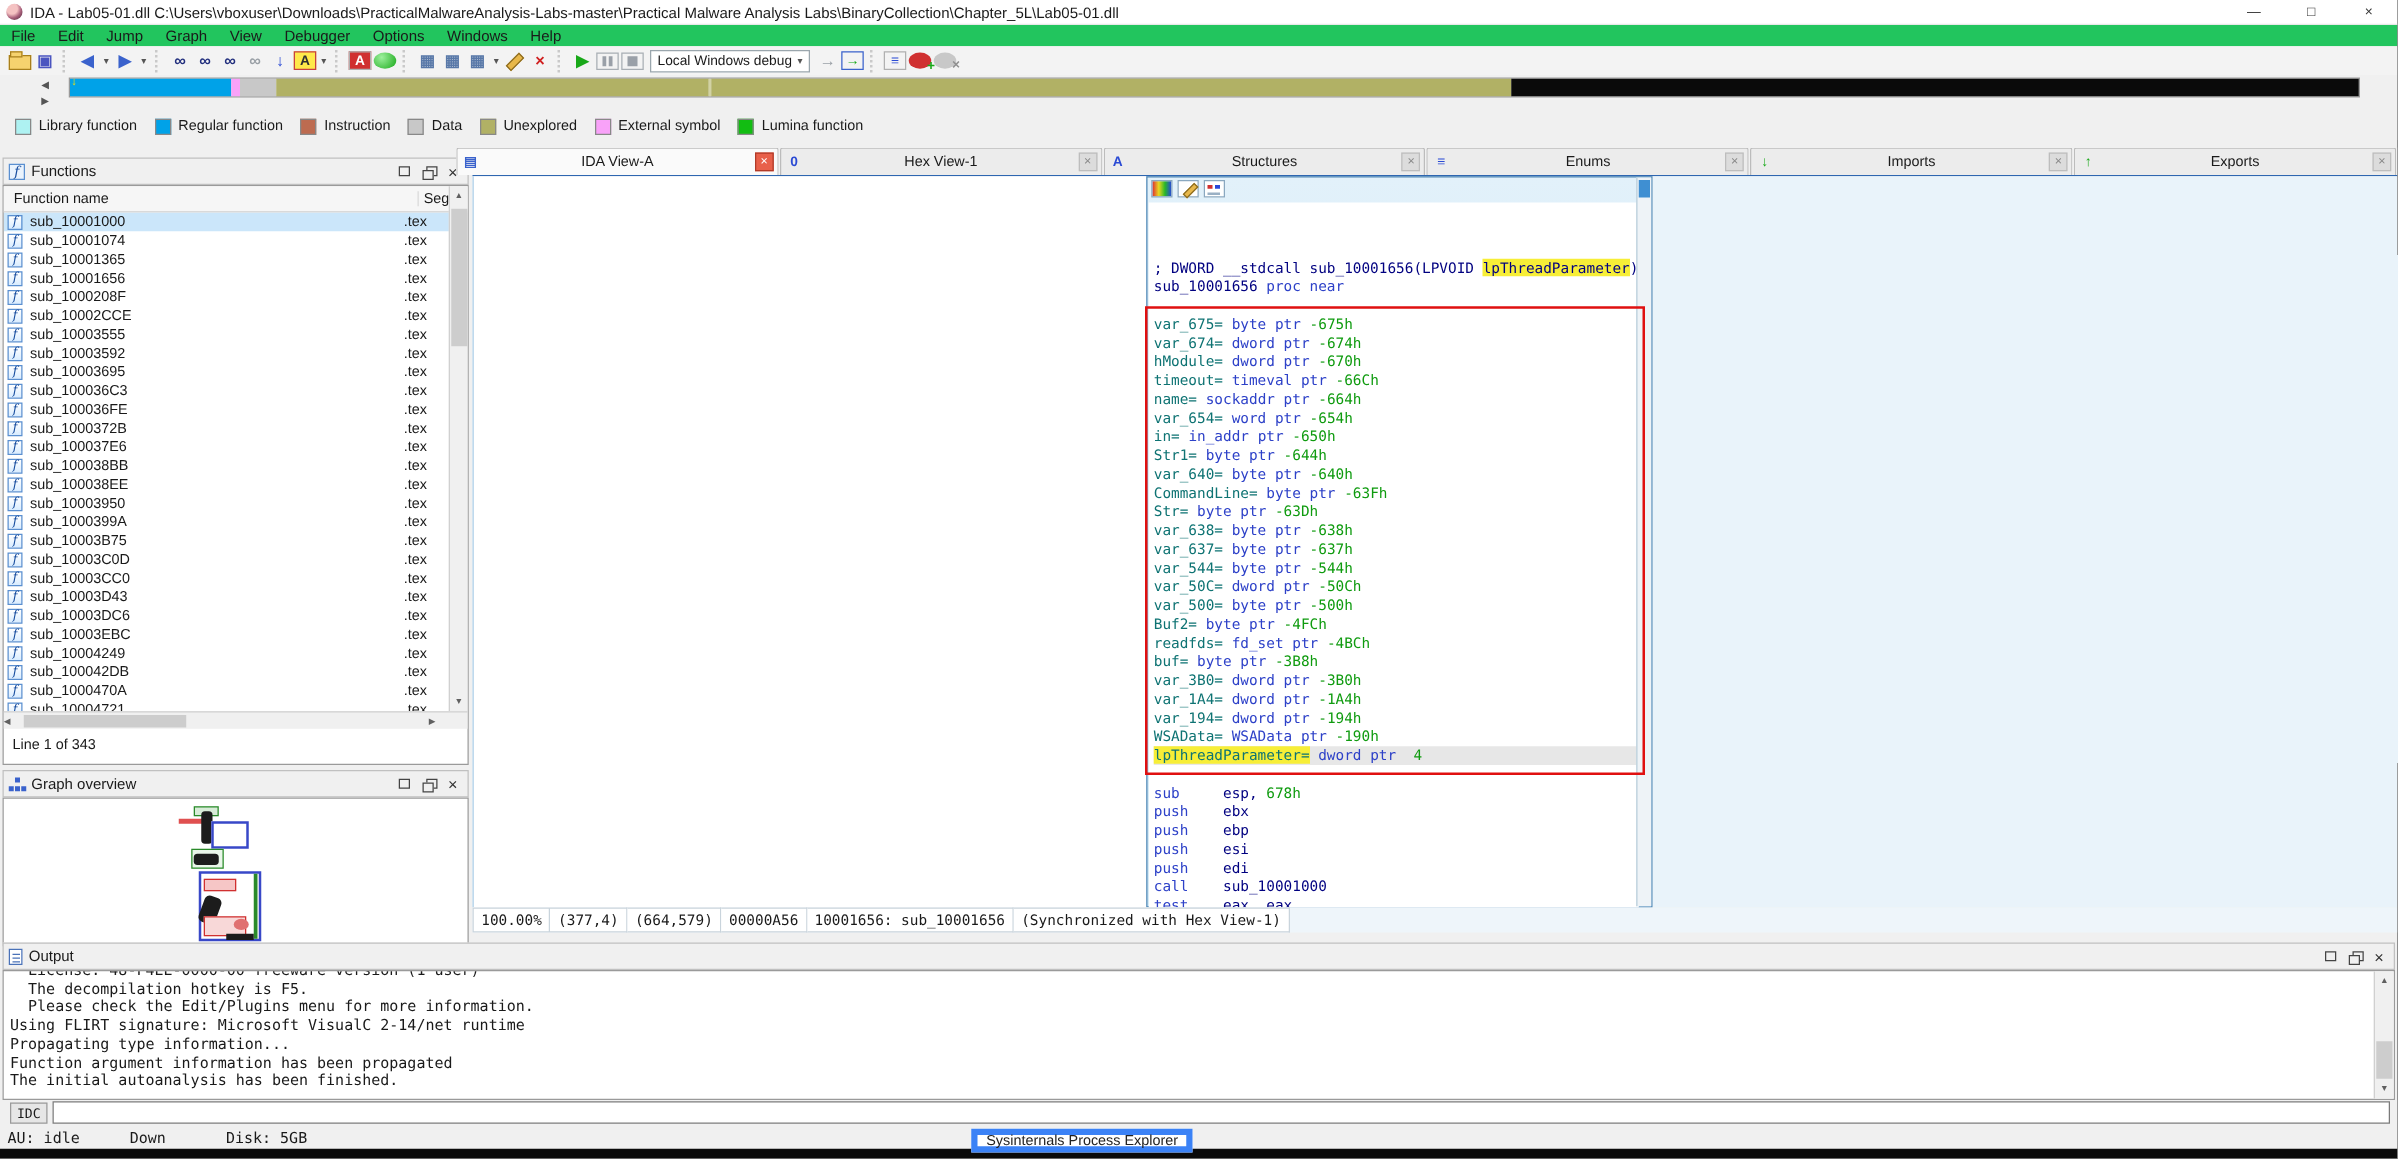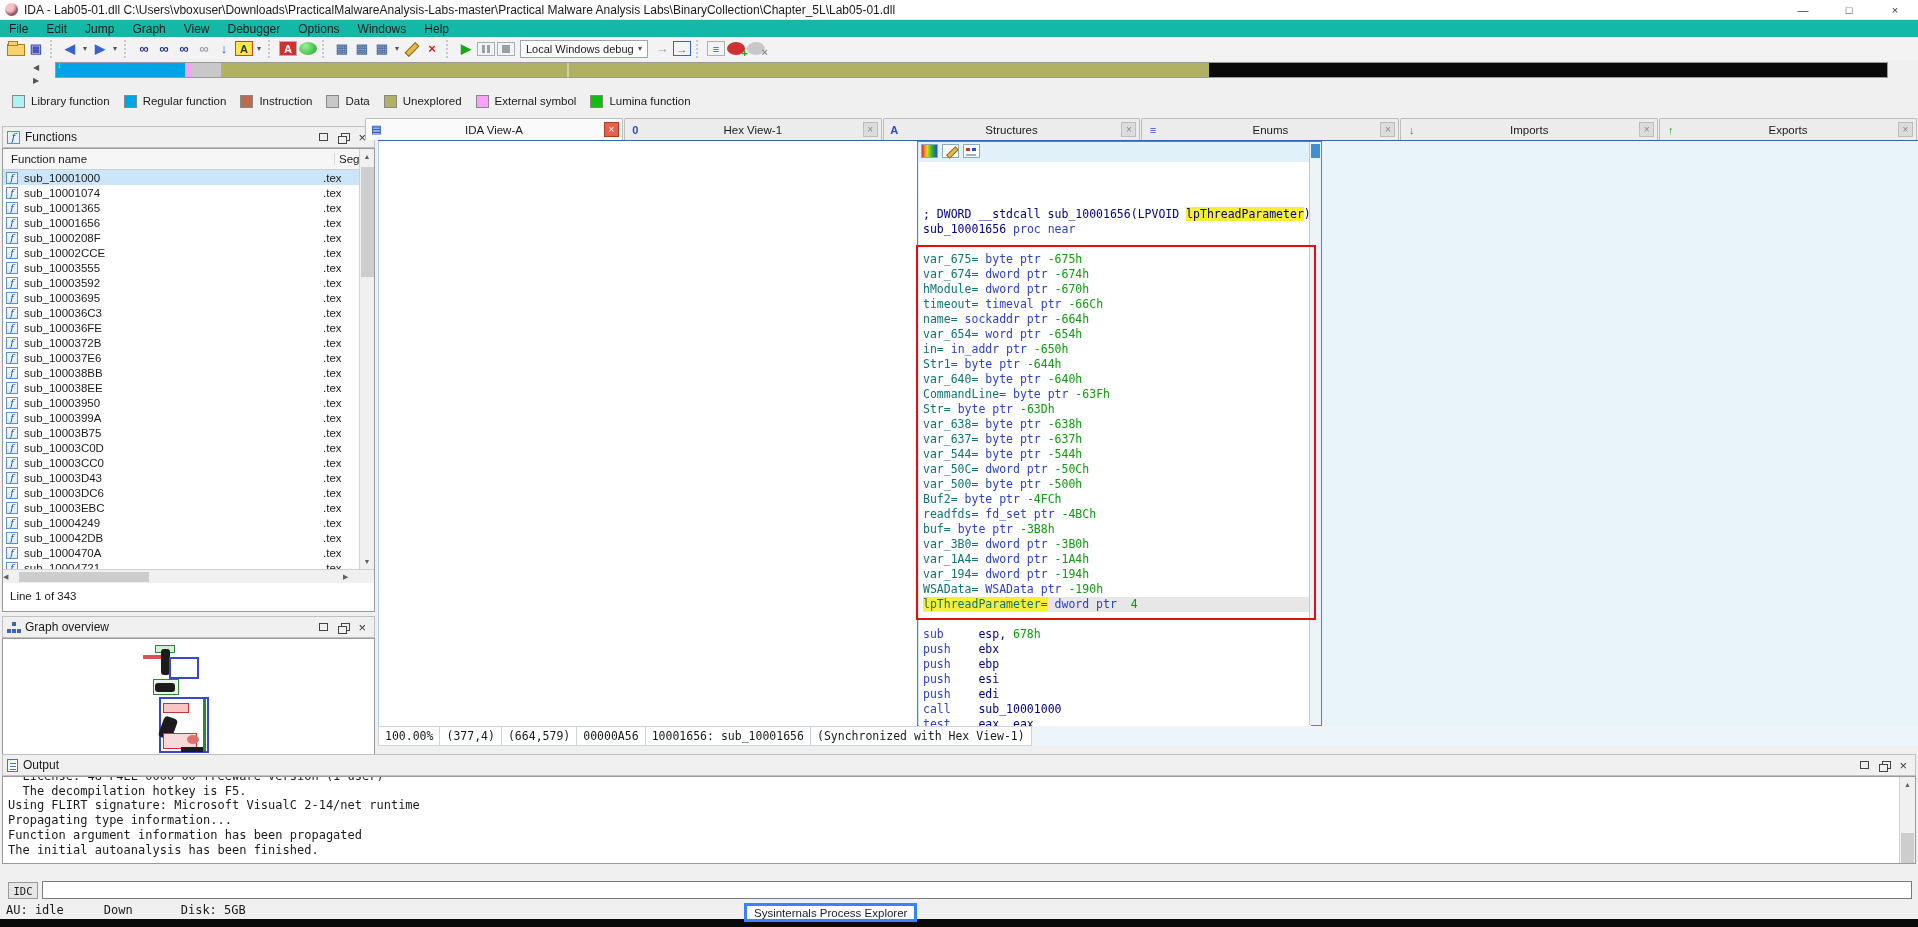--- a/index.html
+++ b/index.html
@@ -11,21 +11,21 @@
   
   .titlebar{position:absolute;left:0;top:0;width:1918px;height:20px;background:#ffffff;
             display:flex;align-items:center;font-size:12px;border-bottom:1px solid #e8e8e8;}
   .appicon{width:13px;height:13px;border-radius:50%;margin:0 6px 0 5px;
            background:radial-gradient(circle at 35% 30%,#f4c2c2 0 35%,#a85f7a 60%,#3a2030 100%);flex:0 0 auto;}
   .titletext{white-space:nowrap;overflow:hidden;}
   .winbtns{margin-left:auto;display:flex;height:100%;}
   .wbtn{width:46px;height:100%;display:flex;align-items:center;justify-content:center;font-size:11px;color:#333;}
   .wbtn:last-child{}
   
-  .menubar{position:absolute;left:0;top:20px;width:1918px;height:17px;background:#14b8a6;
+  .menubar{position:absolute;left:0;top:20px;width:1918px;height:17px;background:#22c55e;
            display:flex;align-items:center;font-size:12px;}
   .mitem{padding:0 9px;height:100%;display:flex;align-items:center;}
   
   .toolbar{position:absolute;left:0;top:37px;width:1918px;height:23px;background:#f3f3f3;
            display:flex;align-items:center;padding-left:6px;}
   .ticon{min-width:18px;height:18px;display:flex;align-items:center;justify-content:center;
          font-size:13px;font-weight:bold;margin:0 1px;}
   .tsmall{min-width:8px;font-size:8px;font-weight:normal;}
   .tboxed{width:16px;height:15px;font-size:11px;border:1px solid #b0b0b0;}
   .tsep{width:6px;height:18px;border-left:2px dotted #c9c9c9;margin:0 4px;}
@@ -135,36 +135,36 @@
   .chl{background:#f7ee37;}
   .ccur{background:#e7e7e7;}
   .redbox{position:absolute;left:916px;top:245px;width:400px;height:375px;border:2px solid #e01010;z-index:5;pointer-events:none;}
   .pane-scroll{position:absolute;right:0;top:0;width:12px;height:583px;background:#eef3f7;border-left:1px solid #b8cdda;}
   .pane-thumb{position:absolute;left:1px;top:2px;width:9px;height:14px;background:#3f8fd2;}
   .ida-statusline{position:absolute;left:378px;top:726px;width:1540px;height:20px;background:#eef5fa;
                   display:flex;align-items:stretch;font-family:"DejaVu Sans Mono","Liberation Mono",monospace;font-size:11.5px;}
   .scell{background:#fff;border:1px solid #c9d4dc;border-left:none;display:flex;align-items:center;padding:0 6px;white-space:pre;}
   .scell:first-child{border-left:1px solid #c9d4dc;}
   
-  .out-body{position:absolute;left:2px;top:776px;width:1914px;height:88px;background:#fff;border:1px solid #9a9a9a;overflow:hidden;}
+  .out-body{position:absolute;left:2px;top:776px;width:1914px;height:104px;background:#fff;border:1px solid #9a9a9a;overflow:hidden;}
   .output-lines{margin-top:-8px;font-family:"DejaVu Sans Mono","Liberation Mono",monospace;font-size:12px;line-height:14.7px;}
   .oline{white-space:pre;padding-left:5px;}
   .out-scroll{position:absolute;right:0;top:0;width:16px;height:102px;background:#f0f0f0;border-left:1px solid #d0d0d0;
               font-size:7px;color:#606060;}
   .out-scroll .sa{height:15px;display:flex;align-items:center;justify-content:center;}
   .out-thumb{position:absolute;left:1px;top:56px;width:13px;height:30px;background:#cdcdcd;}
   .idcrow{position:absolute;left:0;top:880px;width:1918px;height:21px;background:#f0f0f0;}
   .idcbtn{position:absolute;left:8px;top:2px;width:30px;height:17px;background:#e6e6e6;border:1px solid #9a9a9a;
           font-size:10.5px;display:flex;align-items:center;justify-content:center;font-family:"DejaVu Sans Mono",monospace;}
   .idcinput{position:absolute;left:42px;top:1px;width:1870px;height:18px;background:#fff;border:1px solid #7a7a7a;}
   .statusbar{position:absolute;left:0;top:901px;width:1918px;height:18px;background:#f0f0f0;
              font-family:"DejaVu Sans Mono","Liberation Mono",monospace;font-size:12px;display:flex;align-items:center;}
   .sb-au{margin-left:6px;}  .sb-down{margin-left:40px;text-align:center;}  .sb-disk{margin-left:48px;}
   .taskbar{position:absolute;left:0;top:919px;width:1918px;height:8px;background:#0a0a0a;}
-  .tooltip{position:absolute;left:744px;top:903px;height:19px;background:#ffffff;border:3px solid #3b82f6;
+  .tooltip{position:absolute;left:777px;top:903px;height:19px;background:#ffffff;border:5px solid #3b82f6;
            font-size:11.5px;display:flex;align-items:center;padding:4px 7px;z-index:20;color:#222;}
 </style>
 </head>
 <body>
 
 <div class="screen">
 
   <div class="titlebar">
     <span class="appicon"></span>
     <span class="titletext">IDA - Lab05-01.dll C:\Users\vboxuser\Downloads\PracticalMalwareAnalysis-Labs-master\Practical Malware Analysis Labs\BinaryCollection\Chapter_5L\Lab05-01.dll</span>
@@ -534,20 +534,21 @@
     <span class="pbtns">
       <span class="sq"></span>
       <span class="ovl"></span>
       <span class="pclose">×</span>
     </span>
   </div>
   <div class="out-body">
     <div class="output-lines">
         <div class="oline">  License: 48-F4EE-0000-00 freeware version (1 user)</div>
         <div class="oline">  The decompilation hotkey is F5.</div>
+        <div class="oline">  Please check the Edit/Plugins menu for more information.</div>
         <div class="oline">Using FLIRT signature: Microsoft VisualC 2-14/net runtime</div>
         <div class="oline">Propagating type information...</div>
         <div class="oline">Function argument information has been propagated</div>
         <div class="oline">The initial autoanalysis has been finished.</div>
       </div>
     <div class="out-scroll">
       <span class="sa">▲</span>
       <span class="out-thumb"></span>
       <span class="sa" style="position:absolute;bottom:0;width:100%;">▼</span>
     </div>

